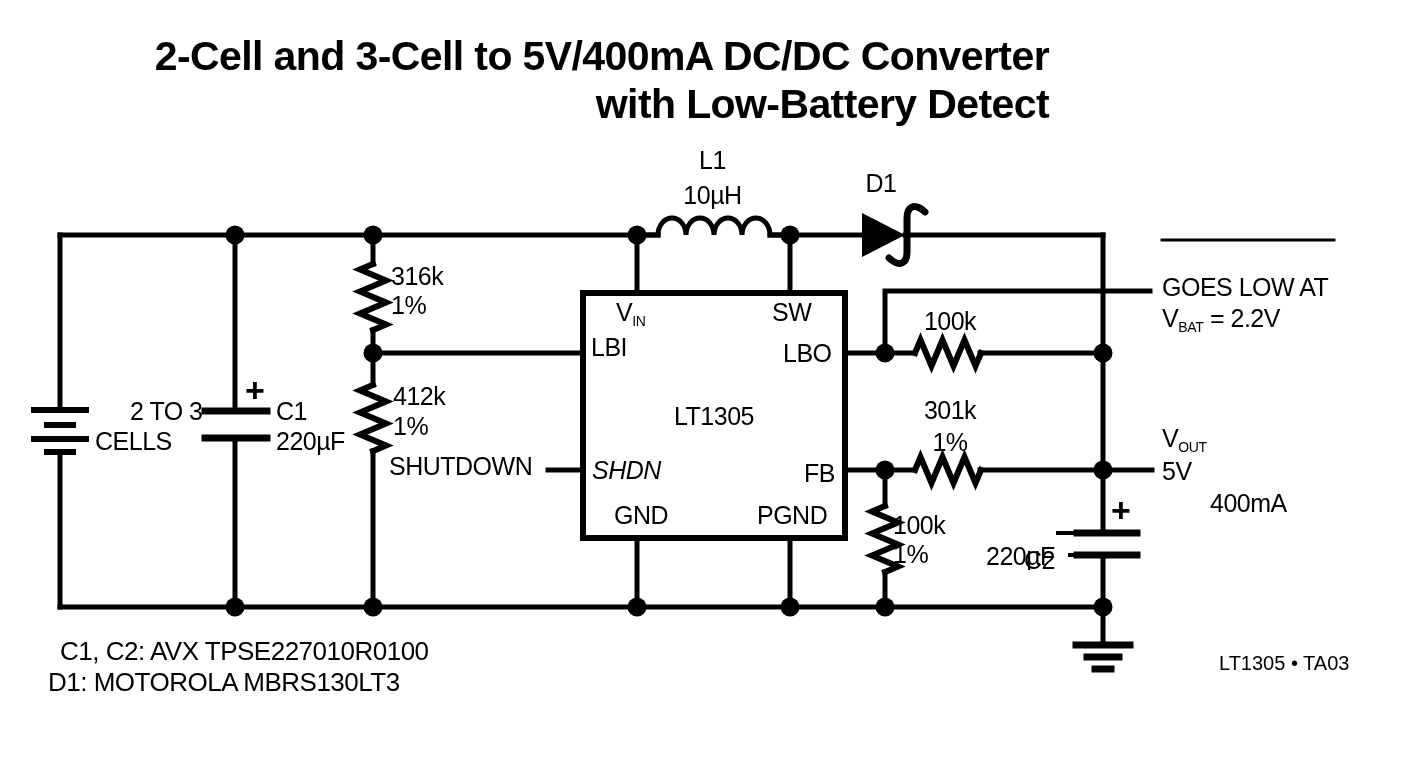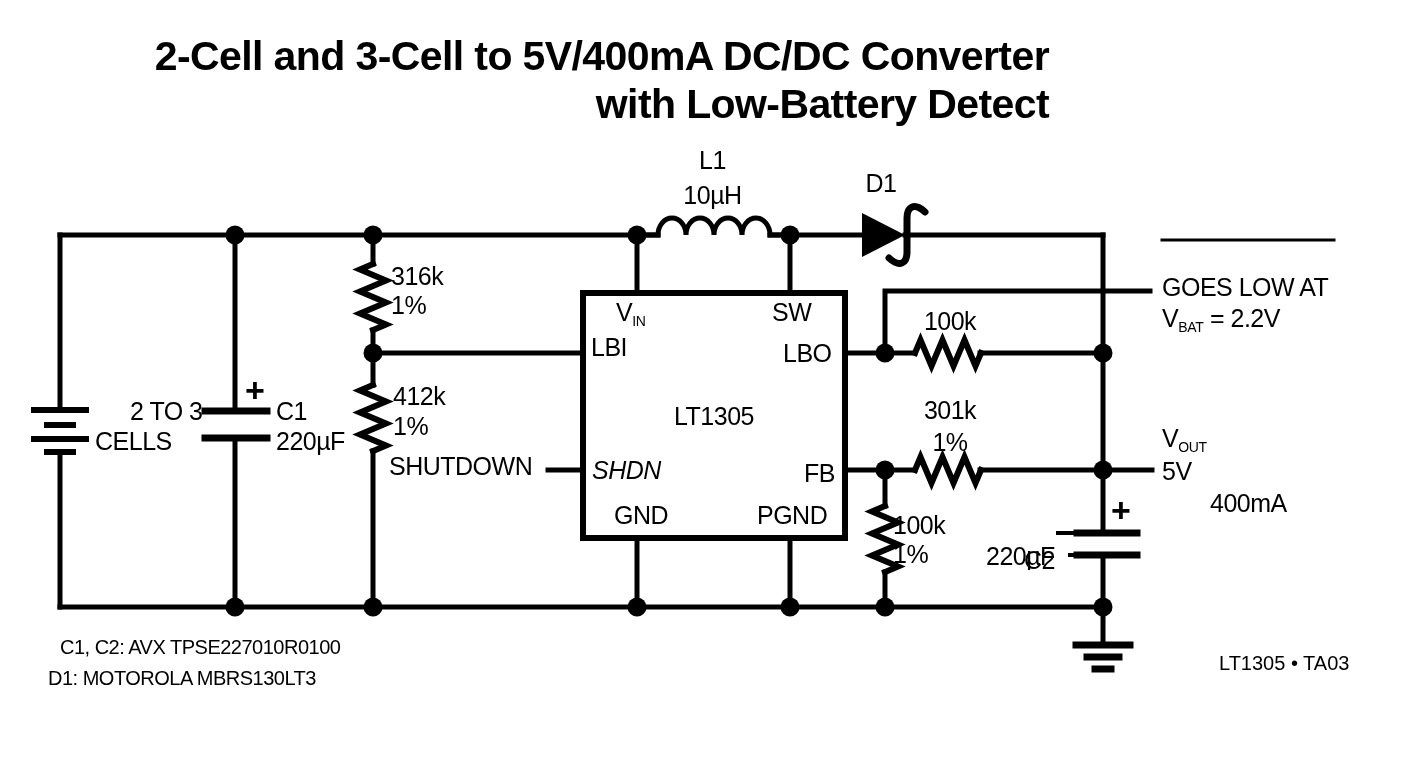--- a/index.html
+++ b/index.html
@@ -6,21 +6,21 @@
   .canvas{
     position:relative;width:1405px;height:770px;background:#ffffff;overflow:hidden;
     font-family:"Liberation Sans",sans-serif;color:#000;
   }
   .canvas svg{position:absolute;left:0;top:0;}
   .txt{
     position:absolute;white-space:nowrap;line-height:1.08;
     font-size:25px;letter-spacing:-0.5px;color:#000;
   }
   .title{font-size:41px;font-weight:bold;letter-spacing:-0.6px;text-align:right;}
-  .note{font-size:20px;}
+  .note{font-size:26px;}
   .footer{font-size:20px;letter-spacing:0;}
   .plus{font-size:34px;font-weight:bold;letter-spacing:0;}
   .ctr{text-align:center;}
   .sub{font-size:14px;vertical-align:-5px;letter-spacing:-0.3px;}
 </style>
 </head>
 <body>
 
 <div class="canvas">
 

